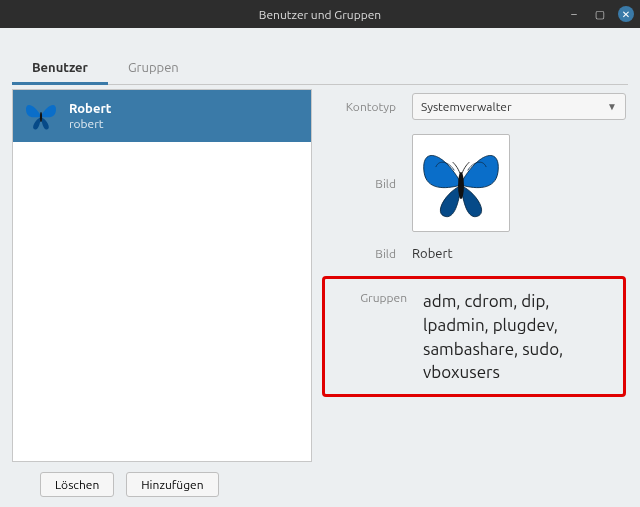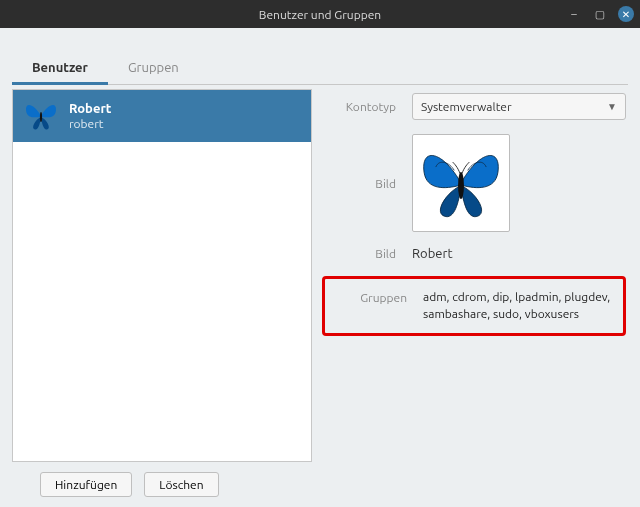--- a/index.html
+++ b/index.html
@@ -36,21 +36,21 @@
 .field-value { flex: 1; }
 
 .avatar-large { width: 98px; height: 98px; border: 1px solid #bcbcbc; background: #fff; display: flex; align-items: center; justify-content: center; border-radius: 2px; }
 .avatar-small { width: 40px; height: 40px; display: flex; align-items: center; justify-content: center; }
 
 .select { width: 100%; background: #f6f6f6; border: 1px solid #bfbfbf; border-radius: 3px; padding: 6px 8px; font-size: 12px; display: flex; justify-content: space-between; align-items: center; cursor: pointer; }
 .chevron { font-size: 10px; color: #666; }
 
 .highlight-box { border: 3px solid #e00000; border-radius: 4px; padding: 10px 8px; margin-top: 16px; display: flex; }
 .highlight-box .field-label { padding-top: 2px; align-self: flex-start; }
-.highlight-box .field-value { line-height: 1.4; color: #222; font-size: 12px; }
+.highlight-box .field-value { line-height: 1.4; color: #222; font-size: 17px; }
 
 .butterfly { width: 84px; height: 78px; }
 .butterfly-sm { width: 36px; height: 32px; }
 </style>
 </head>
 <body>
 
 <div class="window">
 
   <div class="titlebar">
@@ -83,22 +83,22 @@
                 <ellipse cx="50" cy="48" rx="3" ry="14" fill="#111"></ellipse>
               </svg>
             </div>
             <div class="user-item-text">
               <strong>Robert</strong>
               <span class="user-item-login">robert</span>
             </div>
           </div>
         </div>
         <div class="btn-row">
+          <button class="btn">Löschen</button>
           <button class="btn">Hinzufügen</button>
-          <button class="btn">Löschen</button>
         </div>
       </div>
 
       <div class="right-pane">
 
         <div class="field-row">
           <div class="field-label">Kontotyp</div>
           <div class="field-value">
             <div class="select">
               <span>Systemverwalter</span>

